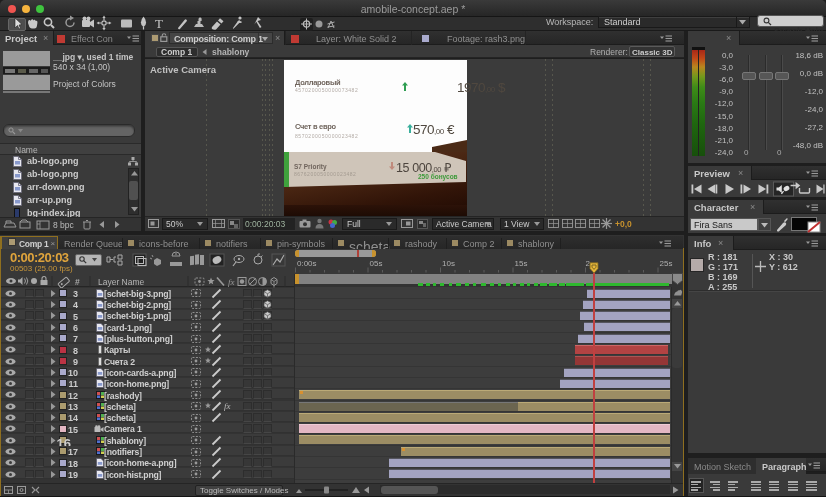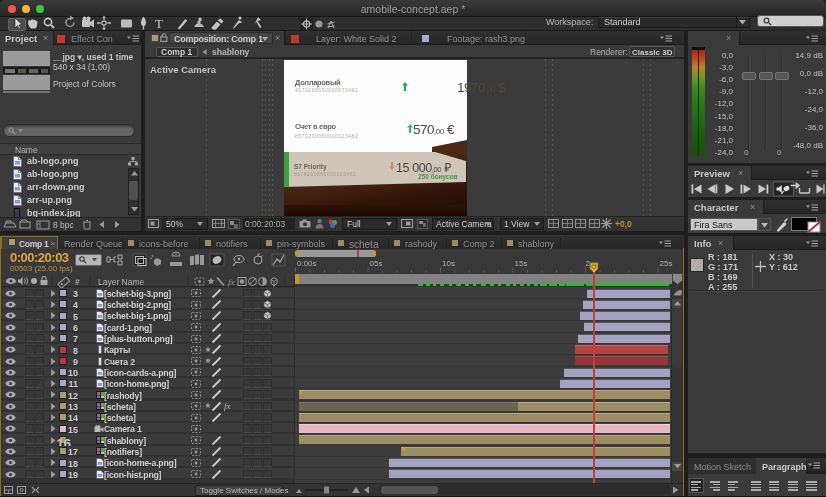--- a/index.html
+++ b/index.html
@@ -351,25 +351,25 @@
   </div>
 <div style="position:absolute;left:709px;top:51px;width:24px;text-align:right;font-size:8px;color:#c2c2c2;">0,0</div>
 <div style="position:absolute;left:709px;top:63.1px;width:24px;text-align:right;font-size:8px;color:#c2c2c2;">-3,0</div>
 <div style="position:absolute;left:709px;top:75.2px;width:24px;text-align:right;font-size:8px;color:#c2c2c2;">-6,0</div>
 <div style="position:absolute;left:709px;top:87.3px;width:24px;text-align:right;font-size:8px;color:#c2c2c2;">-9,0</div>
 <div style="position:absolute;left:709px;top:99.4px;width:24px;text-align:right;font-size:8px;color:#c2c2c2;">-12,0</div>
 <div style="position:absolute;left:709px;top:111.5px;width:24px;text-align:right;font-size:8px;color:#c2c2c2;">-15,0</div>
 <div style="position:absolute;left:709px;top:123.6px;width:24px;text-align:right;font-size:8px;color:#c2c2c2;">-18,0</div>
 <div style="position:absolute;left:709px;top:135.7px;width:24px;text-align:right;font-size:8px;color:#c2c2c2;">-21,0</div>
 <div style="position:absolute;left:709px;top:147.8px;width:24px;text-align:right;font-size:8px;color:#c2c2c2;">-24,0</div>
-<div style="position:absolute;left:785px;top:51px;width:38px;text-align:right;font-size:8px;color:#c2c2c2;">14,9 dB</div>
+<div style="position:absolute;left:785px;top:51px;width:38px;text-align:right;font-size:8px;color:#c2c2c2;">18,6 dB</div>
 <div style="position:absolute;left:785px;top:69px;width:38px;text-align:right;font-size:8px;color:#c2c2c2;">0,0 dB</div>
 <div style="position:absolute;left:785px;top:87px;width:38px;text-align:right;font-size:8px;color:#c2c2c2;">-12,0</div>
 <div style="position:absolute;left:785px;top:105px;width:38px;text-align:right;font-size:8px;color:#c2c2c2;">-24,0</div>
-<div style="position:absolute;left:785px;top:123px;width:38px;text-align:right;font-size:8px;color:#c2c2c2;">-36,0</div>
+<div style="position:absolute;left:785px;top:123px;width:38px;text-align:right;font-size:8px;color:#c2c2c2;">-27,2</div>
 <div style="position:absolute;left:785px;top:141px;width:38px;text-align:right;font-size:8px;color:#c2c2c2;">-48,0 dB</div>
 <div style="position:absolute;left:748px;top:55px;width:2px;height:95px;background:#2b2b2b;border-right:1px solid #4a4a4a;"></div>
 <div style="position:absolute;left:742px;top:72px;width:14px;height:8px;background:#565656;border:1px solid #777;border-radius:2px;"></div>
 <div style="position:absolute;left:764.5px;top:55px;width:2px;height:95px;background:#2b2b2b;border-right:1px solid #4a4a4a;"></div>
 <div style="position:absolute;left:758.5px;top:72px;width:14px;height:8px;background:#565656;border:1px solid #777;border-radius:2px;"></div>
 <div style="position:absolute;left:781px;top:55px;width:2px;height:95px;background:#2b2b2b;border-right:1px solid #4a4a4a;"></div>
 <div style="position:absolute;left:775px;top:72px;width:14px;height:8px;background:#565656;border:1px solid #777;border-radius:2px;"></div>
 <div style="position:absolute;left:744px;top:148px;font-size:8px;color:#aaa;">0</div>
 <div style="position:absolute;left:777px;top:148px;font-size:8px;color:#aaa;">0</div>
 <div style="position:absolute;left:688px;top:166px;width:138px;height:14px;background:linear-gradient(#303030,#262626);border-bottom:1px solid #1c1c1c;"></div>
@@ -540,21 +540,21 @@
 <div style="position:absolute;left:19px;top:238.5px;font-size:8.5px;font-weight:bold;color:#d0d0d0;letter-spacing:-0.3px;">Comp 1</div>
 <div style="position:absolute;left:50.5px;top:238.5px;font-size:8px;color:#999;">×</div>
 <div style="position:absolute;left:64px;top:238.5px;font-size:9px;color:#8f8f8f;">Render Queue</div>
 <div style="position:absolute;left:127px;top:238.5px;width:8px;height:8px;background:#9c8a62;border:1px solid #2a2a2a;"></div>
 <div style="position:absolute;left:139px;top:238.5px;font-size:9px;color:#8f8f8f;">icons-before</div>
 <div style="position:absolute;left:204px;top:238.5px;width:8px;height:8px;background:#9c8a62;border:1px solid #2a2a2a;"></div>
 <div style="position:absolute;left:216px;top:238.5px;font-size:9px;color:#8f8f8f;">notifiers</div>
 <div style="position:absolute;left:265px;top:238.5px;width:8px;height:8px;background:#9c8a62;border:1px solid #2a2a2a;"></div>
 <div style="position:absolute;left:277px;top:238.5px;font-size:9px;color:#8f8f8f;">pin-symbols</div>
 <div style="position:absolute;left:337px;top:238.5px;width:8px;height:8px;background:#9c8a62;border:1px solid #2a2a2a;"></div>
-<div style="position:absolute;left:349px;top:238.5px;font-size:10px;color:#8f8f8f;">scheta</div>
+<div style="position:absolute;left:349px;top:238.5px;font-size:14px;color:#8f8f8f;">scheta</div>
 <div style="position:absolute;left:393px;top:238.5px;width:8px;height:8px;background:#9c8a62;border:1px solid #2a2a2a;"></div>
 <div style="position:absolute;left:405px;top:238.5px;font-size:9px;color:#8f8f8f;">rashody</div>
 <div style="position:absolute;left:451px;top:238.5px;width:8px;height:8px;background:#9c8a62;border:1px solid #2a2a2a;"></div>
 <div style="position:absolute;left:463px;top:238.5px;font-size:9px;color:#8f8f8f;">Comp 2</div>
 <div style="position:absolute;left:506px;top:238.5px;width:8px;height:8px;background:#9c8a62;border:1px solid #2a2a2a;"></div>
 <div style="position:absolute;left:518px;top:238.5px;font-size:9px;color:#8f8f8f;">shablony</div>
 <div style="position:absolute;left:122px;top:238px;width:1px;height:11px;background:#1f1f1f;"></div>
 <div style="position:absolute;left:199px;top:238px;width:1px;height:11px;background:#1f1f1f;"></div>
 <div style="position:absolute;left:260px;top:238px;width:1px;height:11px;background:#1f1f1f;"></div>
 <div style="position:absolute;left:332px;top:238px;width:1px;height:11px;background:#1f1f1f;"></div>

